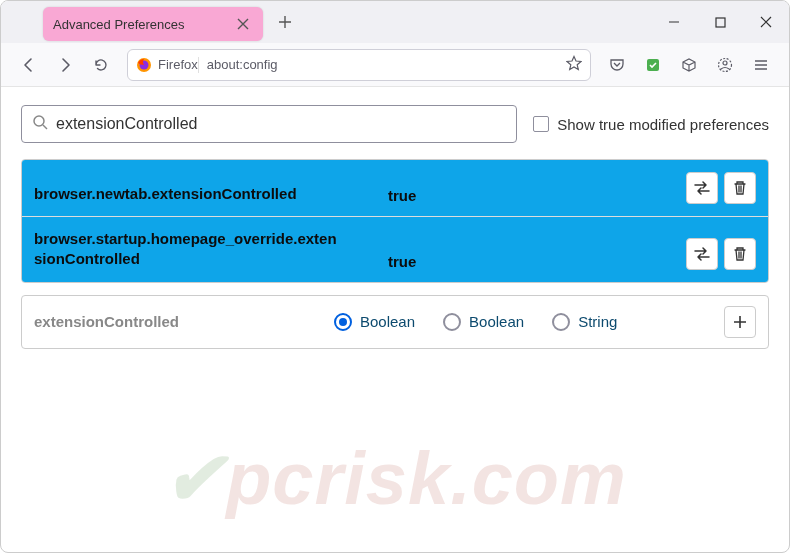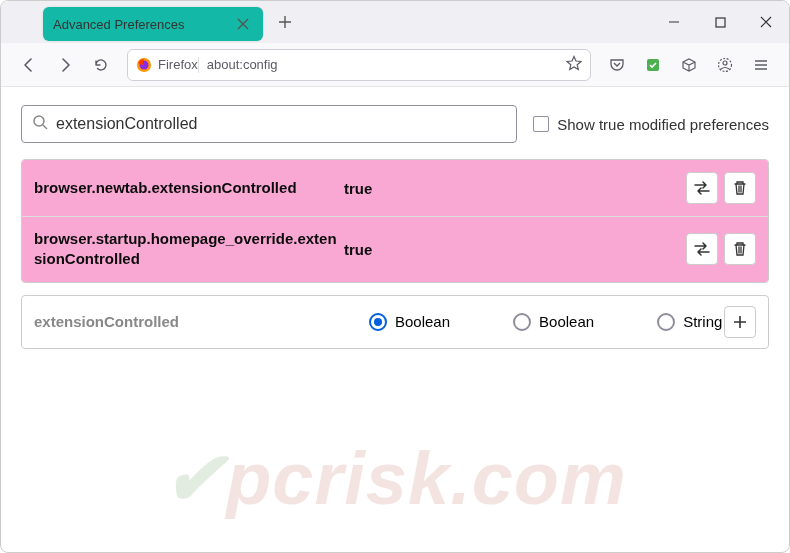--- a/index.html
+++ b/index.html
@@ -1,20 +1,20 @@
 <!DOCTYPE html>
 <html><head>
 <meta charset="utf-8">
 <style>
 * { margin: 0; padding: 0; box-sizing: border-box; font-family: -apple-system, BlinkMacSystemFont, "Segoe UI", Arial, sans-serif; }
 body { width: 790px; height: 553px; background: #fff; position: relative; overflow: hidden; border: 1px solid #ccc; border-radius: 8px; }
 
 
 .titlebar { display: flex; align-items: center; height: 42px; background: #f0f0f4; }
-.tab { display: flex; align-items: center; background: #14b8a6; border-radius: 6px; margin: 4px 0 0 42px; padding: 6px 10px; height: 34px; min-width: 220px; box-shadow: 0 0 2px rgba(0,0,0,0.15); }
+.tab { display: flex; align-items: center; background: #f9a8d4; border-radius: 6px; margin: 4px 0 0 42px; padding: 6px 10px; height: 34px; min-width: 220px; box-shadow: 0 0 2px rgba(0,0,0,0.15); }
 .tab-title { font-size: 13px; color: #333; flex: 1; }
 .tab-close { width: 20px; height: 20px; display: flex; align-items: center; justify-content: center; color: #555; cursor: pointer; }
 .newtab-btn { width: 28px; height: 28px; display: flex; align-items: center; justify-content: center; margin-left: 8px; color: #555; cursor: pointer; font-size: 18px; }
 .win-controls { margin-left: auto; display: flex; }
 .win-btn { width: 46px; height: 42px; display: flex; align-items: center; justify-content: center; color: #333; cursor: pointer; }
 
 
 .navbar { display: flex; align-items: center; height: 44px; background: #f9f9fb; padding: 0 12px; gap: 4px; border-bottom: 1px solid #e5e5e5; }
 .nav-btn { width: 32px; height: 32px; display: flex; align-items: center; justify-content: center; color: #5b5b66; cursor: pointer; border-radius: 4px; }
 .urlbar { flex: 1; display: flex; align-items: center; background: #fff; border: 1px solid #cfcfd8; border-radius: 6px; height: 32px; padding: 0 8px; margin: 0 6px; }
@@ -29,33 +29,33 @@
 .content { padding: 18px 20px; }
 .search-row { display: flex; align-items: center; gap: 16px; margin-bottom: 16px; }
 .search-box { flex: 1; display: flex; align-items: center; border: 1px solid #8f8f9d; border-radius: 4px; height: 38px; padding: 0 10px; }
 .search-icon { color: #888; margin-right: 8px; }
 .search-input { border: none; outline: none; font-size: 16px; color: #333; flex: 1; }
 .checkbox-row { display: flex; align-items: center; gap: 8px; font-size: 15px; color: #333; }
 .checkbox { width: 16px; height: 16px; border: 1px solid #8f8f9d; border-radius: 2px; }
 
 
 .prefs-table { border: 1px solid #ccc; border-radius: 4px; overflow: hidden; margin-bottom: 12px; }
-.pref-row { display: flex; align-items: center; padding: 12px 12px; background: #f9a8d4; border-bottom: 1px solid #ddd; }
+.pref-row { display: flex; align-items: flex-end; padding: 12px 12px; background: #0ea5e9; border-bottom: 1px solid #ddd; gap: 44px; }
 .pref-row:last-child { border-bottom: none; }
 .pref-name { width: 310px; font-size: 15px; font-weight: 700; color: #0c0c0d; word-break: break-word; line-height: 1.35; }
 .pref-value { font-size: 15px; font-weight: 700; color: #0c0c0d; flex: 1; }
 .pref-actions { display: flex; gap: 6px; }
 .action-btn { width: 32px; height: 32px; border: 1px solid #ccc; border-radius: 4px; background: #fff; display: flex; align-items: center; justify-content: center; color: #333; cursor: pointer; }
 
 
 .newpref-table { border: 1px solid #ccc; border-radius: 4px; }
 .newpref-row { display: flex; align-items: center; padding: 10px 12px; }
 .newpref-name { width: 300px; font-size: 15px; font-weight: 700; color: #888; }
 .radio-group { display: flex; gap: 28px; flex: 1; align-items: center; }
-.radio-item { display: flex; align-items: center; gap: 8px; font-size: 15px; color: #000000; margin-left: 35px; }
+.radio-item { display: flex; align-items: center; gap: 8px; font-size: 15px; color: #0c4a6e; }
 .radio { width: 18px; height: 18px; border: 2px solid #8f8f9d; border-radius: 50%; display: inline-block; position: relative; }
 .radio.checked { border-color: #0060df; }
 .radio.checked::after { content: ""; position: absolute; width: 8px; height: 8px; background: #0060df; border-radius: 50%; top: 3px; left: 3px; }
 
 
 .watermark { position: absolute; bottom: 30px; left: 50%; transform: translateX(-50%); font-size: 74px; font-weight: 700; font-style: italic; color: rgba(160,50,30,0.13); pointer-events: none; letter-spacing: 1px; font-family: Georgia, serif; }
 .watermark .checkmark { color: rgba(60,130,50,0.15); }
 </style>
 </head>
 <body>

